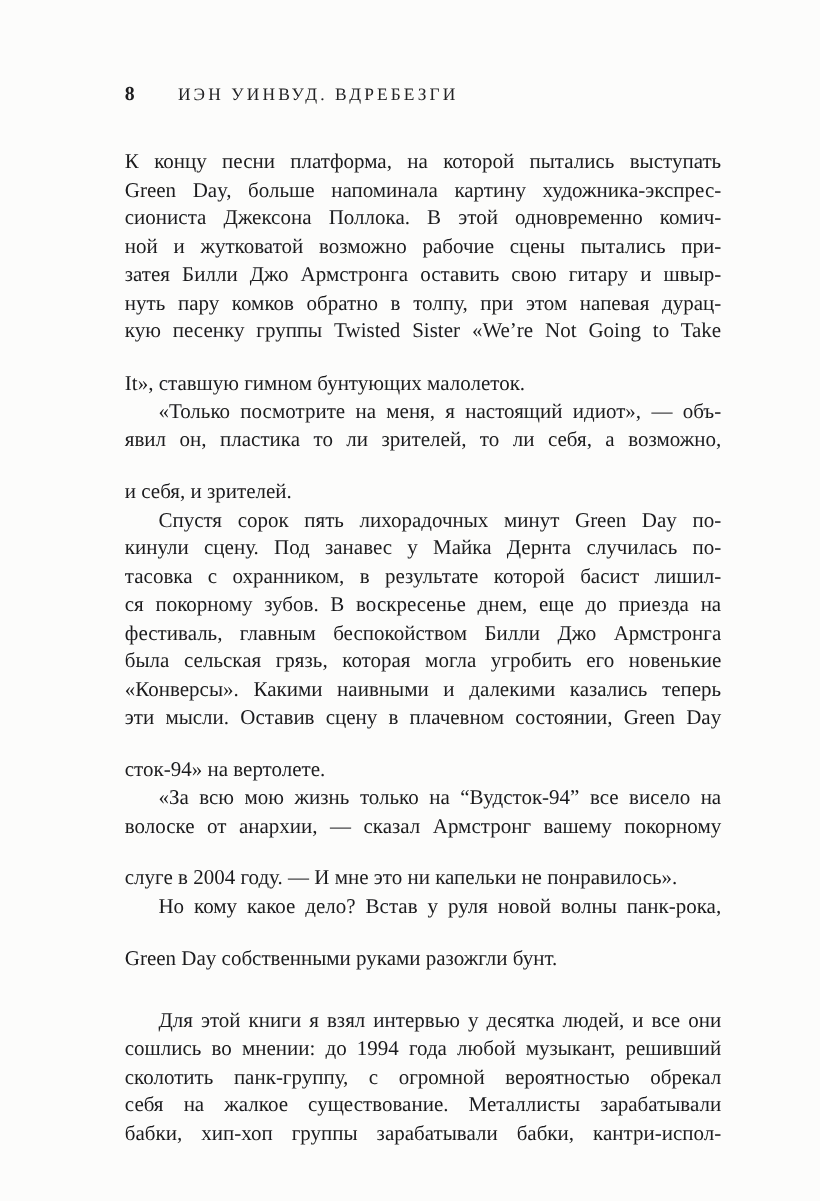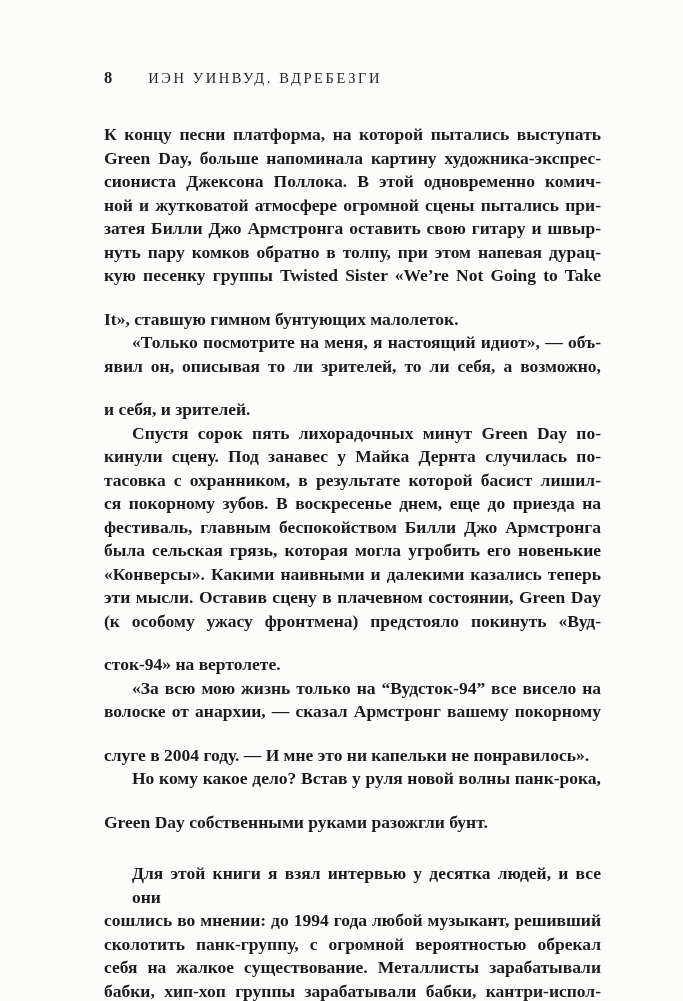--- a/index.html
+++ b/index.html
@@ -36,59 +36,57 @@
     width: 497px;
     font-size: 17.5px;
     line-height: 23.5px;
     color: #1b1b1d;
   }
   .paragraph { margin: 0; }
   .paragraph.section-gap { margin-top: 28px; }
   .line {
     text-align: justify;
     text-align-last: justify;
-    font-weight: bold;
   }
   .line.indent { padding-left: 28px; }
   .line.end { text-align-last: left; margin-top: 20px; }
 </style>
 </head>
 <body>
 
 <div class="page" style="background: rgb(252, 252, 251);">
   <div class="page-header">
     <span class="page-number">8</span>
     <span class="running-title">ИЭН УИНВУД. ВДРЕБЕЗГИ</span>
   </div>
   <div class="page-body" style="color: rgb(27, 27, 29);">
       <div class="paragraph">
         <div class="line">К концу песни платформа, на которой пытались выступать</div>
         <div class="line">Green Day, больше напоминала картину художника-экспрес-</div>
         <div class="line">сиониста Джексона Поллока. В этой одновременно комич-</div>
-        <div class="line">ной и жутковатой атмосфере огромной сцены пытались при-</div>
+        <div class="line">ной и жутковатой возможно рабочие сцены пытались при-</div>
         <div class="line">затея Билли Джо Армстронга оставить свою гитару и швыр-</div>
         <div class="line">нуть пару комков обратно в толпу, при этом напевая дурац-</div>
         <div class="line">кую песенку группы Twisted Sister «We’re Not Going to Take</div>
         <div class="line end">It», ставшую гимном бунтующих малолеток.</div>
       </div>
       <div class="paragraph">
         <div class="line indent">«Только посмотрите на меня, я настоящий идиот», — объ-</div>
-        <div class="line">явил он, описывая то ли зрителей, то ли себя, а возможно,</div>
+        <div class="line">явил он, пластика то ли зрителей, то ли себя, а возможно,</div>
         <div class="line end">и себя, и зрителей.</div>
       </div>
       <div class="paragraph">
         <div class="line indent">Спустя сорок пять лихорадочных минут Green Day по-</div>
         <div class="line">кинули сцену. Под занавес у Майка Дернта случилась по-</div>
         <div class="line">тасовка с охранником, в результате которой басист лишил-</div>
         <div class="line">ся покорному зубов. В воскресенье днем, еще до приезда на</div>
         <div class="line">фестиваль, главным беспокойством Билли Джо Армстронга</div>
         <div class="line">была сельская грязь, которая могла угробить его новенькие</div>
         <div class="line">«Конверсы». Какими наивными и далекими казались теперь</div>
         <div class="line">эти мысли. Оставив сцену в плачевном состоянии, Green Day</div>
-        <div class="line">(к особому ужасу фронтмена) предстояло покинуть «Вуд-</div>
         <div class="line end">сток-94» на вертолете.</div>
       </div>
       <div class="paragraph">
         <div class="line indent">«За всю мою жизнь только на “Вудсток-94” все висело на</div>
         <div class="line">волоске от анархии, — сказал Армстронг вашему покорному</div>
         <div class="line end">слуге в 2004 году. — И мне это ни капельки не понравилось».</div>
       </div>
       <div class="paragraph">
         <div class="line indent">Но кому какое дело? Встав у руля новой волны панк-рока,</div>
         <div class="line end">Green Day собственными руками разожгли бунт.</div>

